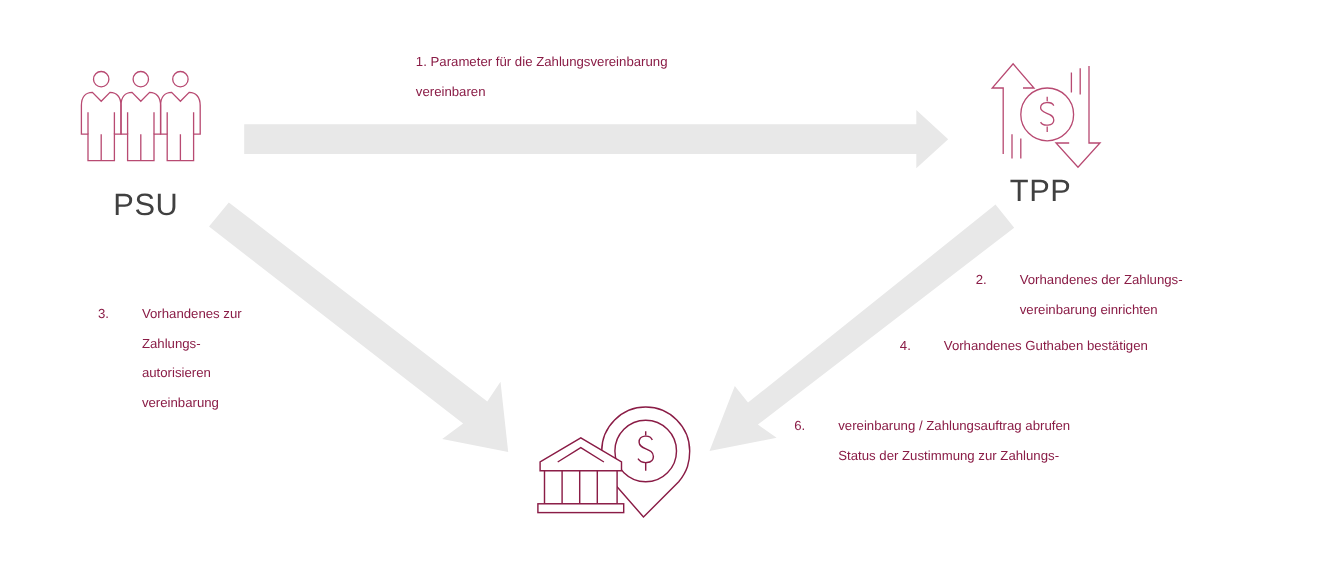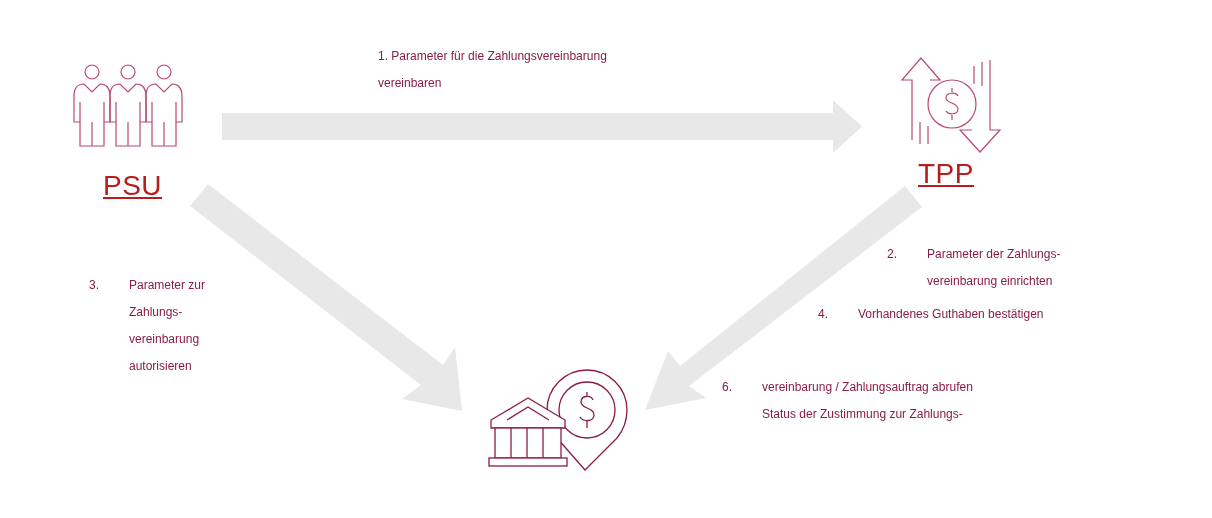--- a/index.html
+++ b/index.html
@@ -1,21 +1,21 @@
 <!DOCTYPE html>
 <html><head>
 <meta charset="utf-8">
 <style>
   html, body { margin:0; padding:0; background:#ffffff; }
   body { width:1212px; height:518px; position:relative; overflow:hidden;
          font-family: "Liberation Sans", "DejaVu Sans", sans-serif; }
   .canvas { position:absolute; left:0; top:0; width:1212px; height:518px; }
   .arrows { position:absolute; left:0; top:0; }
   .icon { position:absolute; }
-  .actor-label { position:absolute; color:#b91c1c; font-size:28px; line-height:28px; letter-spacing:0.5px;text-decoration:underline; }
+  .actor-label { position:absolute; color:#404040; font-size:28px; line-height:28px; letter-spacing:0.5px; }
   .step { position:absolute; color:#8a1c46; font-size:12px; line-height:27px; white-space:nowrap; }
   .step .num { display:inline-block; }
   .step .txt { display:inline-block; vertical-align:top; }
 </style>
 </head>
 <body>
 
 <div class="canvas">
 
   <svg class="arrows" width="1212" height="518" viewBox="0 0 1212 518">
@@ -83,31 +83,31 @@
     <rect x="4" y="96" width="78" height="8" fill="#ffffff"></rect>
   </svg>
 
   <div class="step" style="left:378px;top:43px">
     <div><span>1.</span> <span>Parameter für die Zahlungsvereinbarung</span></div>
     <div>vereinbaren</div>
   </div>
 
   <div class="step" style="left:887px;top:241px">
     <span class="num" style="width:40px">2.</span><span class="txt">
-      <div>Parameter der Zahlungs-</div>
+      <div>Vorhandenes der Zahlungs-</div>
       <div>vereinbarung einrichten</div>
     </span>
   </div>
 
   <div class="step" style="left:89px;top:272px">
     <span class="num" style="width:40px">3.</span><span class="txt">
-      <div>Parameter zur</div>
+      <div>Vorhandenes zur</div>
       <div>Zahlungs-</div>
+      <div>autorisieren</div>
       <div>vereinbarung</div>
-      <div>autorisieren</div>
     </span>
   </div>
 
   <div class="step" style="left:818px;top:301px">
     <span class="num" style="width:40px">4.</span><span class="txt">Vorhandenes Guthaben bestätigen</span>
   </div>
 
 
   <div class="step" style="left:722px;top:374px">
     <span class="num" style="width:40px">6.</span><span class="txt">

